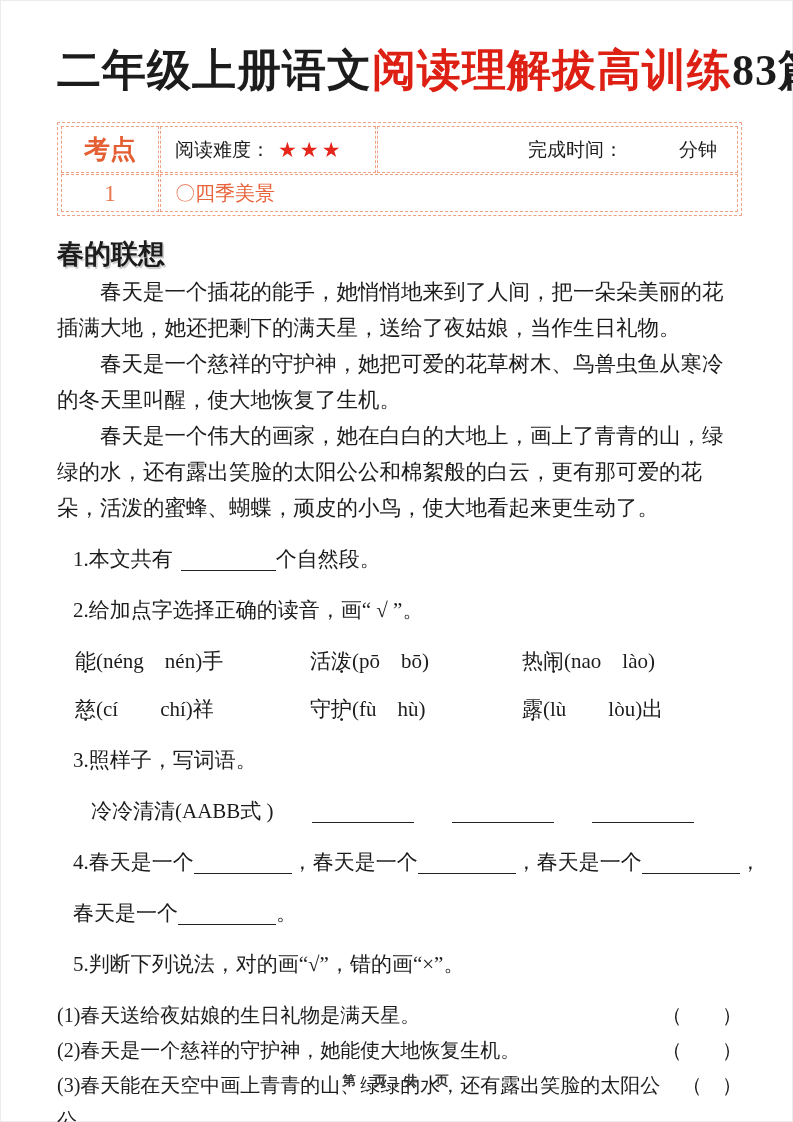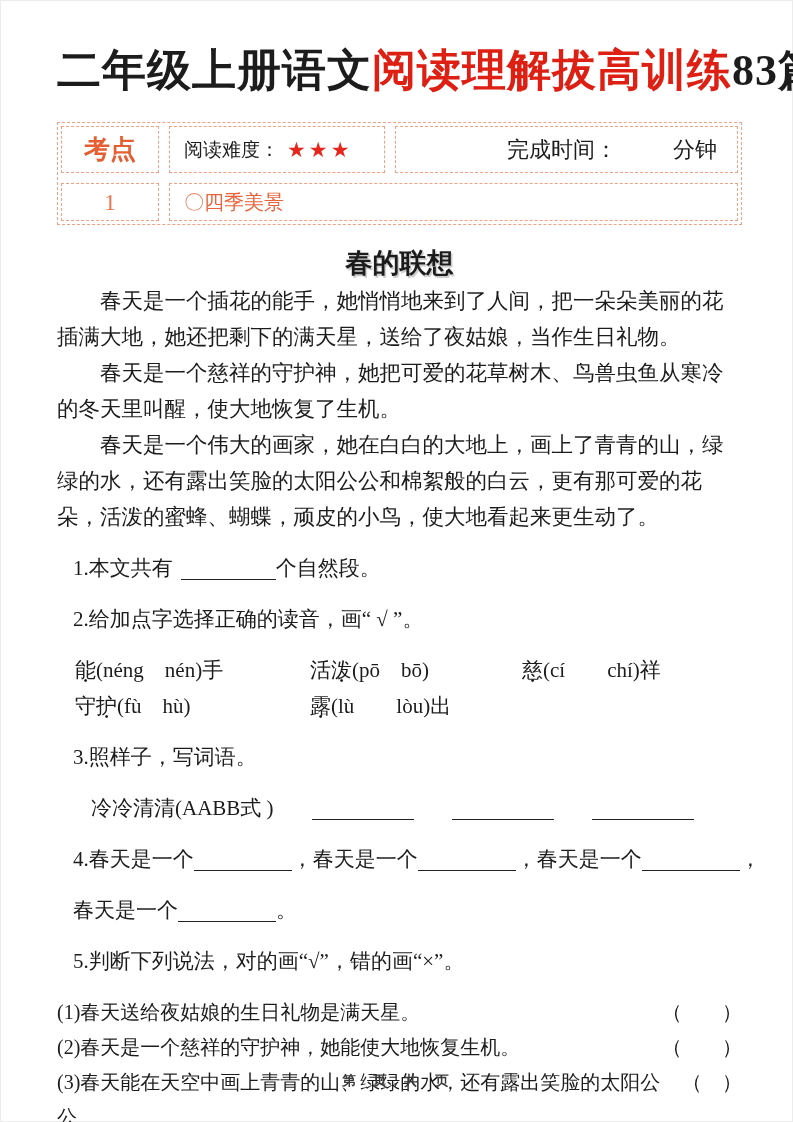--- a/index.html
+++ b/index.html
@@ -33,46 +33,46 @@
   }
   .doc-title .red{color:var(--accent-red);}
   
   .hbox{
     margin-top:22px;
     border:1px dashed var(--table-border);
     padding:3px;
     display:grid;
     grid-template-columns:98px 216px 1fr;
     grid-template-rows:47px 38px;
-    gap:10px;
+    gap:1px;
   }
   .hcell{
     border:1px dashed var(--table-border);
     display:flex;
     align-items:center;
   }
   .cell-kd{grid-row:1;grid-column:1;justify-content:center;
     color:var(--exam-point);font-weight:bold;font-size:26px;}
   .cell-diff{grid-row:1;grid-column:2;padding-left:14px;font-size:19px;}
   .cell-time{grid-row:1;grid-column:3;justify-content:flex-end;
-    padding-right:20px;gap:56px;font-size:22px;}
+    padding-right:20px;gap:56px;font-size:19px;}
   .cell-num{grid-row:2;grid-column:1;justify-content:center;
     color:var(--exam-number);font-size:24px;}
   .cell-topic{grid-row:2;grid-column:2 / 4;padding-left:14px;
     color:var(--topic-red);font-size:20px;}
   .stars{
     color:var(--star-red);
     font-size:21px;
     letter-spacing:3px;
     margin-left:8px;
     font-family:"DejaVu Sans",sans-serif;
   }
   
   .article-title{
-    text-align:center;
+    text-align:left;
     font-size:27px;
     font-weight:bold;
     margin-top:18px;
     line-height:40px;
     text-shadow:1.5px 1.5px 1px #c9c9c9;
   }
   .article{font-size:21.5px;line-height:36px;}
   .article p{text-indent:2em;}
   
   .questions{margin-top:3px;font-size:21px;line-height:35px;}
@@ -84,21 +84,21 @@
     vertical-align:-5px;
   }
   .blank-q1{width:95px;margin-left:8px;}
   .blank-q3{width:102px;margin-left:38px;}
   .blank-q4{width:98px;}
   .nowrap{white-space:nowrap;}
   .pinyin-grid{
     display:grid;
     grid-template-columns:235px 212px 1fr;
     padding-left:18px;
-    row-gap:1px;
+    row-gap:13px;
   }
   .py-item{line-height:35px;}
   .dot-under{position:relative;}
   .dot-under::after{
     content:"•";
     position:absolute;
     left:50%;
     bottom:-0.42em;
     transform:translateX(-50%);
     font-size:12px;
@@ -155,20 +155,21 @@
 
   <div class="questions">
 
     <p class="q-row"><span>1.本文共有</span><span class="blank blank-q1"></span><span>个自然段。</span></p>
 
     <p class="q-row">2.给加点字选择正确的读音，画“ √ ”。</p>
 
     <div class="pinyin-grid">
       <div class="py-item"><span></span><span class="dot-under">能</span><span>(néng　nén)手</span></div>
       <div class="py-item"><span>活</span><span class="dot-under">泼</span><span>(pō　bō)</span></div>
+      <div class="py-item"><span>热</span><span class="dot-under">闹</span><span>(nao　lào)</span></div>
       <div class="py-item"><span></span><span class="dot-under">慈</span><span>(cí　　chí)祥</span></div>
       <div class="py-item"><span>守</span><span class="dot-under">护</span><span>(fù　hù)</span></div>
       <div class="py-item"><span></span><span class="dot-under">露</span><span>(lù　　lòu)出</span></div>
     </div>
 
     <p class="q-row">3.照样子，写词语。</p>
     <p class="q-row q3-example"><span>冷冷清清(AABB式 )</span><span class="blank blank-q3"></span><span class="blank blank-q3"></span><span class="blank blank-q3"></span></p>
 
     <p class="q-row nowrap"><span>4.春天是一个</span><span class="blank blank-q4"></span><span>，春天是一个</span><span class="blank blank-q4"></span><span>，春天是一个</span><span class="blank blank-q4"></span><span>，</span></p>
     <p class="q-row nowrap"><span>春天是一个</span><span class="blank blank-q4"></span><span>。</span></p>

